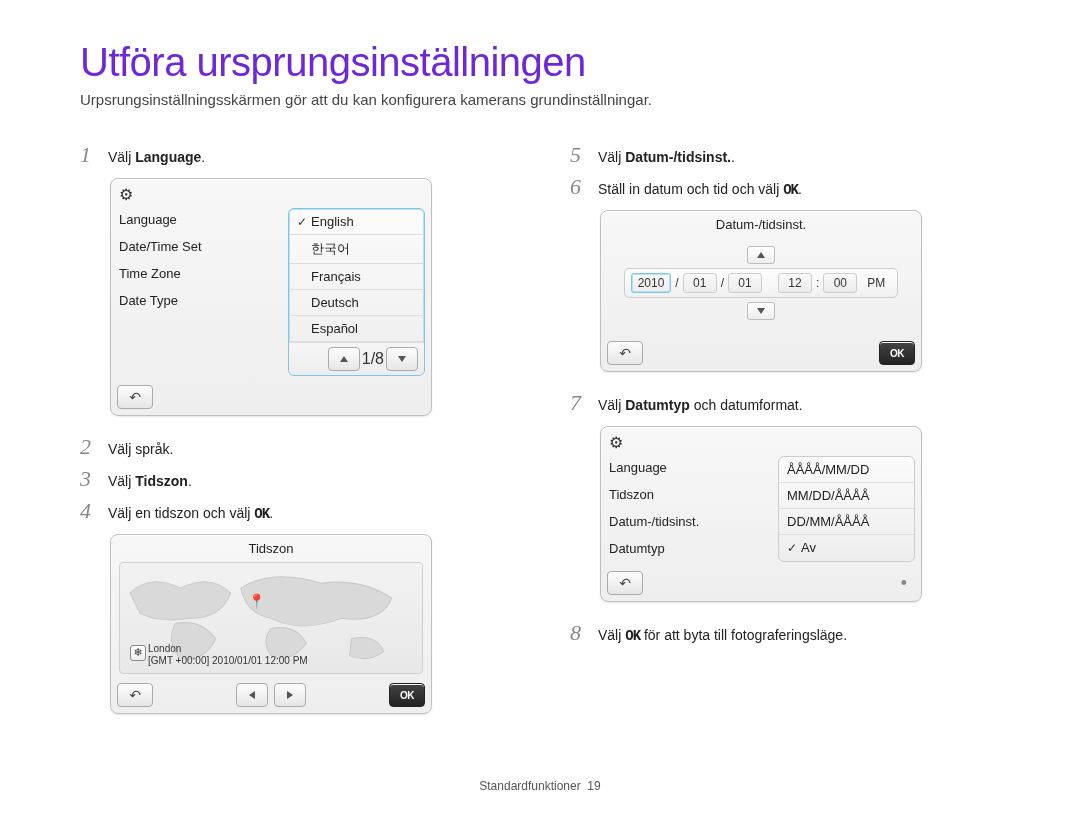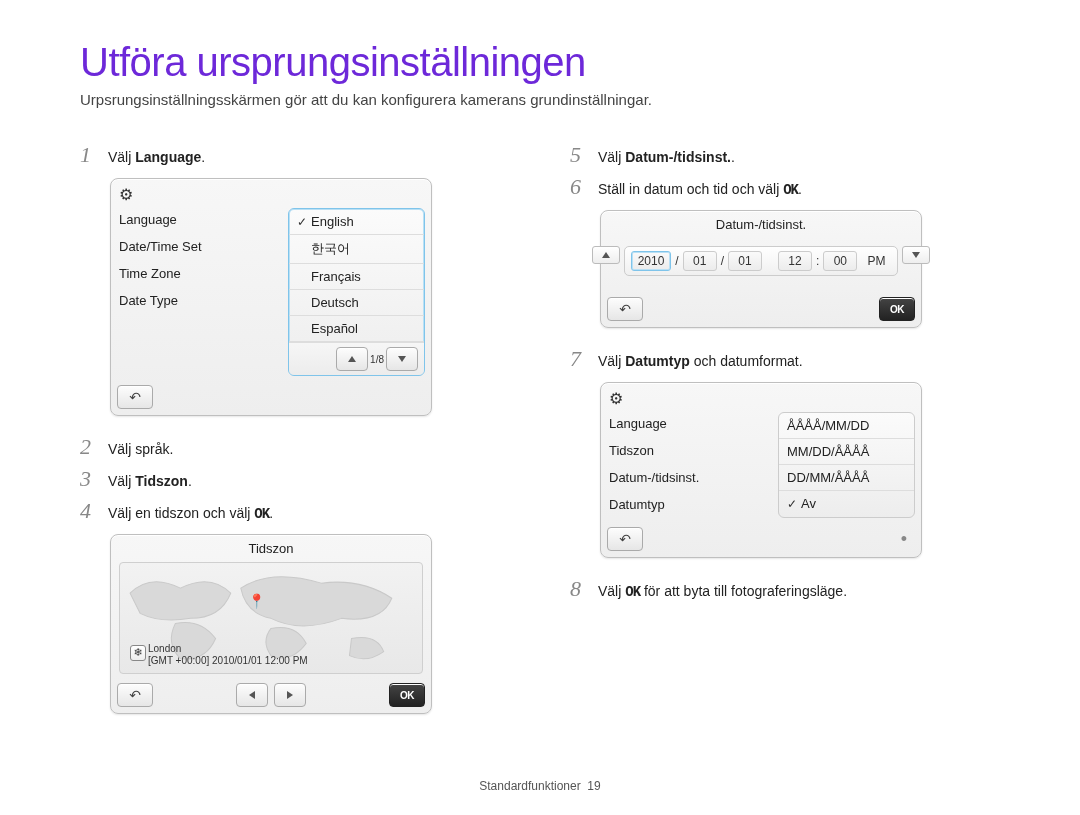--- a/index.html
+++ b/index.html
@@ -115,21 +115,21 @@
     gap: 4px;
   }
   .right-list .opt:last-child { border-bottom: none; }
   .right-list .pager {
     display: flex;
     align-items: center;
     justify-content: flex-end;
     gap: 2px;
     padding: 4px 6px;
     border-top: 1px solid #ddd;
-    font-size: 10px;
+    font-size: 16px;
     background: linear-gradient(#f6f6f6,#ececec);
   }
   .chk {
     display: inline-block;
     width: 10px;
     text-align: center;
     font-size: 12px;
     color: #333;
   }
   .btnbar {
@@ -204,21 +204,21 @@
 
   
   .dtwrap {
     display: flex;
     align-items: center;
     justify-content: center;
     gap: 6px;
     padding: 12px 0 16px 0;
   }
   .dtcol {
-    display: flex; flex-direction: row; align-items: flex-start; gap: 4px;
+    display: flex; flex-direction: column; align-items: center; gap: 4px;
   }
   .dtarrow {
     width: 26px; height: 16px;
     border: 1px solid #bbb;
     border-radius: 3px;
     background: linear-gradient(#fff,#eee);
     display: flex; align-items: center; justify-content: center;
   }
   .dtfields {
     display: flex; align-items: center; gap: 4px;

